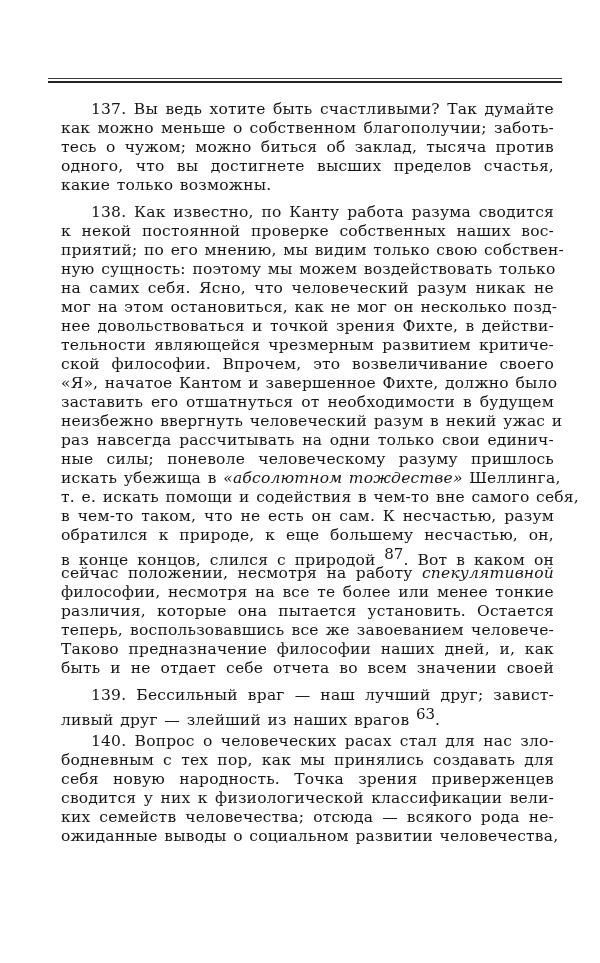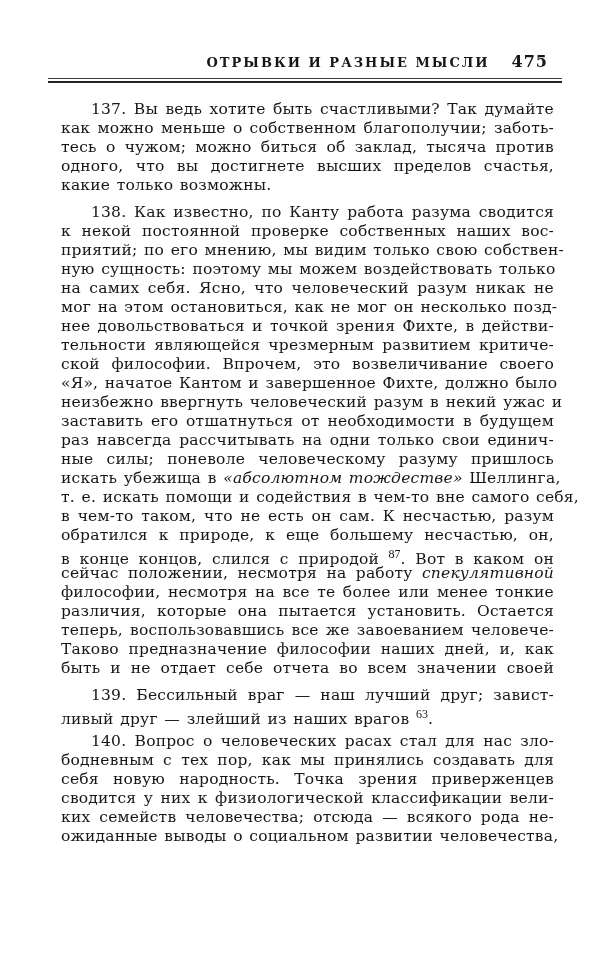--- a/index.html
+++ b/index.html
@@ -75,55 +75,50 @@
   }
   .tline.tline-last {
     text-align-last: left;
     white-space: normal;
   }
   .it {
     font-style: italic;
   }
   .sup {
     vertical-align: super;
-    font-size: 12px;
+    font-size: 15px;
     letter-spacing: 0;
-    font-family: Liberation Serif, serif;
   }
 </style>
 </head>
 <body>
 
 <div class="page">
-  <div class="running-header">
-    <span class="htitle">ОТРЫВКИ И РАЗНЫЕ МЫСЛИ</span>
-    <span class="pnum">475</span>
-  </div>
   <div class="header-rule"></div>
   <div class="page-body">
       <div class="para">
         <div class="tline indent"><span>137. Вы ведь хотите быть счастливыми? Так думайте</span></div>
         <div class="tline"><span>как можно меньше о собственном благополучии; заботь-</span></div>
         <div class="tline"><span>тесь о чужом; можно биться об заклад, тысяча против</span></div>
         <div class="tline"><span>одного, что вы достигнете высших пределов счастья,</span></div>
         <div class="tline tline-last"><span>какие только возможны.</span></div>
       </div>
       <div class="para">
         <div class="tline indent"><span>138. Как известно, по Канту работа разума сводится</span></div>
         <div class="tline"><span>к некой постоянной проверке собственных наших вос-</span></div>
         <div class="tline"><span>приятий; по его мнению, мы видим только свою собствен-</span></div>
         <div class="tline"><span>ную сущность: поэтому мы можем воздействовать только</span></div>
         <div class="tline"><span>на самих себя. Ясно, что человеческий разум никак не</span></div>
         <div class="tline"><span>мог на этом остановиться, как не мог он несколько позд-</span></div>
         <div class="tline"><span>нее довольствоваться и точкой зрения Фихте, в действи-</span></div>
         <div class="tline"><span>тельности являющейся чрезмерным развитием критиче-</span></div>
         <div class="tline"><span>ской философии. Впрочем, это возвеличивание своего</span></div>
         <div class="tline"><span>«Я», начатое Кантом и завершенное Фихте, должно было</span></div>
+        <div class="tline"><span>заставить его отшатнуться от необходимости в будущем</span></div>
         <div class="tline"><span>неизбежно ввергнуть человеческий разум в некий ужас и</span></div>
-        <div class="tline"><span>заставить его отшатнуться от необходимости в будущем</span></div>
         <div class="tline"><span>раз навсегда рассчитывать на одни только свои единич-</span></div>
         <div class="tline"><span>ные силы; поневоле человеческому разуму пришлось</span></div>
         <div class="tline"><span>искать убежища в </span><span class="it">«абсолютном тождестве»</span><span> Шеллинга,</span></div>
         <div class="tline"><span>т. е. искать помощи и содействия в чем-то вне самого себя,</span></div>
         <div class="tline"><span>в чем-то таком, что не есть он сам. К несчастью, разум</span></div>
         <div class="tline"><span>обратился к природе, к еще большему несчастью, он,</span></div>
         <div class="tline"><span>в конце концов, слился с природой </span><span class="sup">87</span><span>. Вот в каком он</span></div>
         <div class="tline"><span>сейчас положении, несмотря на работу </span><span class="it">спекулятивной</span></div>
         <div class="tline"><span>философии, несмотря на все те более или менее тонкие</span></div>
         <div class="tline"><span>различия, которые она пытается установить. Остается</span></div>

